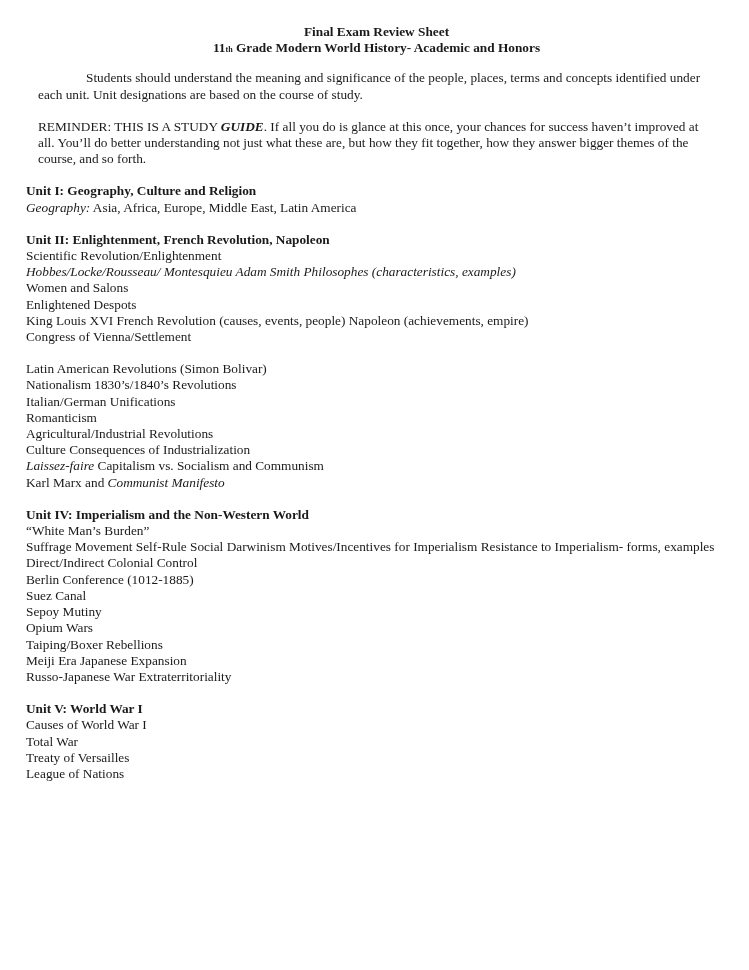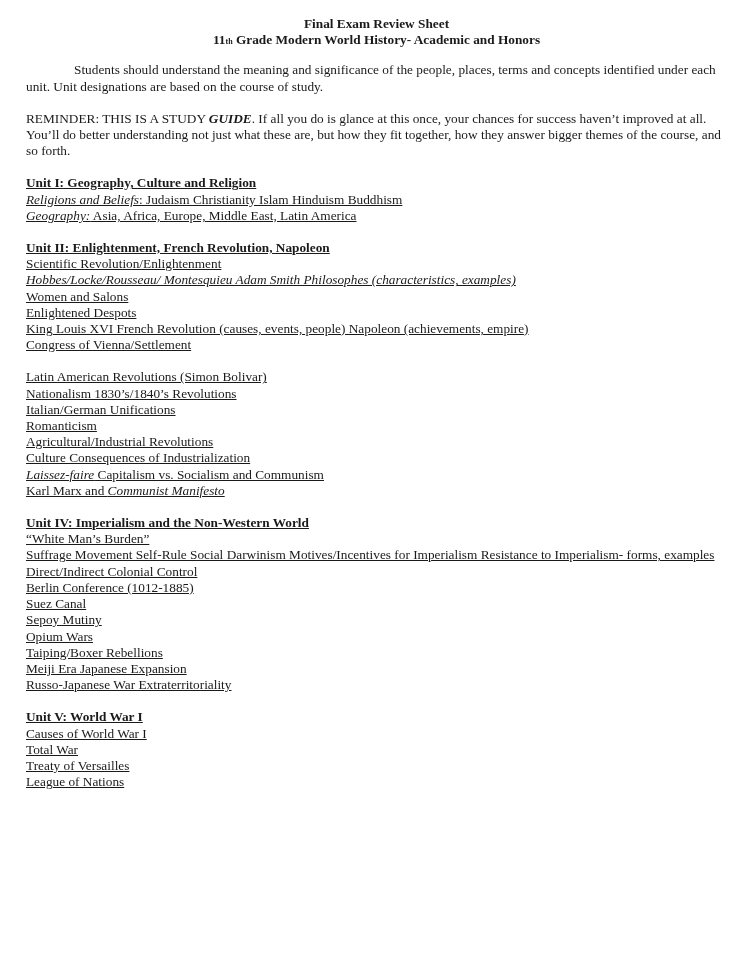--- a/index.html
+++ b/index.html
@@ -3,27 +3,27 @@
 <meta charset="utf-8">
 <style>
   html, body { margin: 0; padding: 0; background: #ffffff; }
   body {
     width: 749px; height: 970px; overflow: hidden;
     font-family: "Liberation Serif", serif;
     color: #1a1a1a;
     font-size: 13.3px;
     line-height: 16.2px;
   }
-  .page { position: relative; padding: 16px 22px 0 26px; }
+  .page { position: relative; padding: 24px 22px 0 26px; }
   .title { text-align: center; font-weight: bold; }
   .title .sub { font-size: 8px; vertical-align: baseline; }
-  .para { margin: 0; }
+  .para { margin: 12px; }
   .indent { text-indent: 48px; margin-top: 12px; }
   .reminder { margin-top: 16px; }
-  .unit { margin-top: 16px; text-decoration: underline; }
+  .unit { margin-top: 16px; }
   .unit-head { font-weight: bold; }
   .i { font-style: italic; }
   .b { font-weight: bold; text-align: center; }
 </style>
 </head>
 <body>
 
 <div class="page">
 
   <div class="title">
@@ -32,21 +32,20 @@
       <span>11</span><span class="sub">th</span><span> Grade Modern World History- Academic and Honors</span>
     </div>
   </div>
 
   <p class="para indent">Students should understand the meaning and significance of the people, places, terms and concepts identified under each unit. Unit designations are based on the course of study.</p>
 
   <p class="para reminder"><span>REMINDER: THIS IS A STUDY </span><span class="b i">GUIDE</span><span>.  If all you do is glance at this once, your chances for success haven’t improved at all.  You’ll do better understanding not just what these are, but how they fit together, how they answer bigger themes of the course, and so forth.</span></p>
 
   <div class="unit">
     <div class="unit-head">Unit I: Geography, Culture and Religion</div>
-    <div><span class="i">Religions and Beliefs</span><span>: Judaism Christianity Islam Hinduism Buddhism</span></div>
     <div><span class="i">Geography:</span><span> Asia, Africa, Europe, Middle East, Latin America</span></div>
   </div>
 
   <div class="unit">
     <div class="unit-head">Unit II: Enlightenment, French Revolution, Napoleon</div>
     <div>Scientific Revolution/Enlightenment</div>
     <div class="i">Hobbes/Locke/Rousseau/ Montesquieu Adam Smith Philosophes (characteristics, examples)</div>
     <div>Women and Salons</div>
     <div>Enlightened Despots</div>
     <div>King Louis XVI French Revolution (causes, events, people) Napoleon (achievements, empire)</div>

